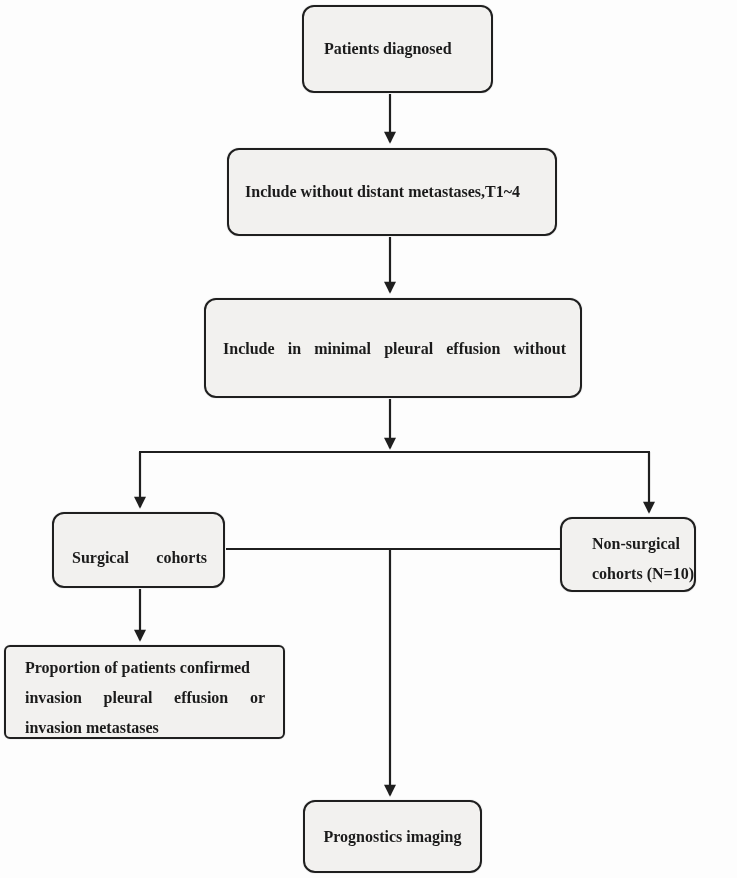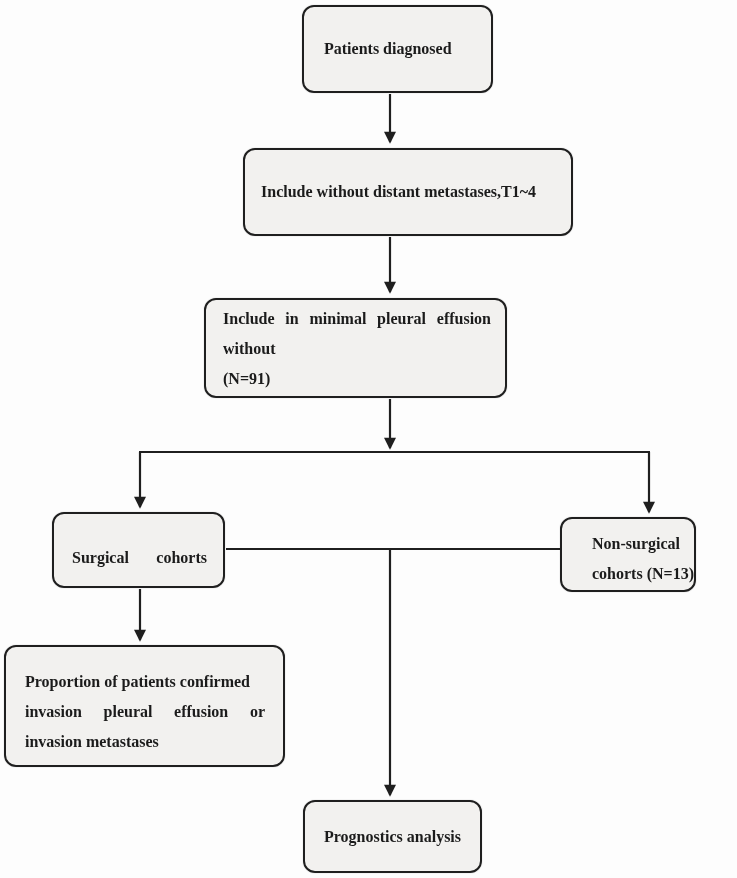--- a/index.html
+++ b/index.html
@@ -43,25 +43,25 @@
   .j {
     white-space: normal;
     text-align: justify;
     text-align-last: justify;
   }
   .center {
     text-align: center;
   }
   
   #b1 { left: 302px; top: 5px;   width: 191px; height: 88px;  padding: 0 10px 0 20px; }
-  #b2 { left: 227px; top: 148px; width: 330px; height: 88px;  padding: 0 12px 0 16px; margin-left: 16px; }
-  #b3 { left: 204px; top: 298px; width: 303px; height: 100px; padding: 1px 14px 0 17px; }
+  #b2 { left: 227px; top: 148px; width: 330px; height: 88px;  padding: 0 12px 0 16px; }
+  #b3 { left: 204px; top: 298px; width: 378px; height: 100px; padding: 1px 14px 0 17px; }
   #b4 { left: 52px;  top: 512px; width: 173px; height: 76px;  padding: 15px 16px 0 18px; }
   #b5 { left: 560px; top: 517px; width: 136px; height: 75px;  padding: 8px 10px 0 30px; }
-  #b6 { left: 4px;   top: 645px; width: 281px; height: 122px; padding: 11px 18px 0 19px; }
+  #b6 { left: 4px;   top: 645px; width: 281px; height: 94px; padding: 11px 18px 0 19px; border-radius: 6px; }
   #b7 { left: 303px; top: 800px; width: 179px; height: 73px;  padding: 0 6px; }
 </style>
 </head>
 <body>
 
 <div class="canvas">
 
   <svg class="connectors" viewBox="0 0 737 878" xmlns="http://www.w3.org/2000/svg">
     <defs>
       <marker id="arrow" viewBox="0 0 10 10" refX="8.5" refY="5" markerWidth="13" markerHeight="12" markerUnits="userSpaceOnUse" orient="auto-start-reverse">
@@ -84,35 +84,34 @@
   <div class="box" id="b1">
     <div class="ln">Patients diagnosed</div>
   </div>
 
   <div class="box" id="b2">
     <div class="ln">Include without distant metastases,T1~4</div>
   </div>
 
   <div class="box" id="b3">
     <div class="ln j">Include in minimal pleural effusion without</div>
-    <div class="ln">(N=91)</div>
   </div>
 
   <div class="box" id="b4">
     <div class="ln j">Surgical cohorts</div>
   </div>
 
   <div class="box" id="b5">
     <div class="ln">Non-surgical</div>
-    <div class="ln">cohorts (N=13)</div>
+    <div class="ln">cohorts (N=10)</div>
   </div>
 
   <div class="box" id="b6">
     <div class="ln">Proportion of patients confirmed</div>
     <div class="ln j">invasion pleural effusion or</div>
     <div class="ln">invasion metastases</div>
   </div>
 
   <div class="box" id="b7">
-    <div class="ln center">Prognostics analysis</div>
+    <div class="ln center">Prognostics imaging</div>
   </div>
 
 </div>
 
 </body></html>

